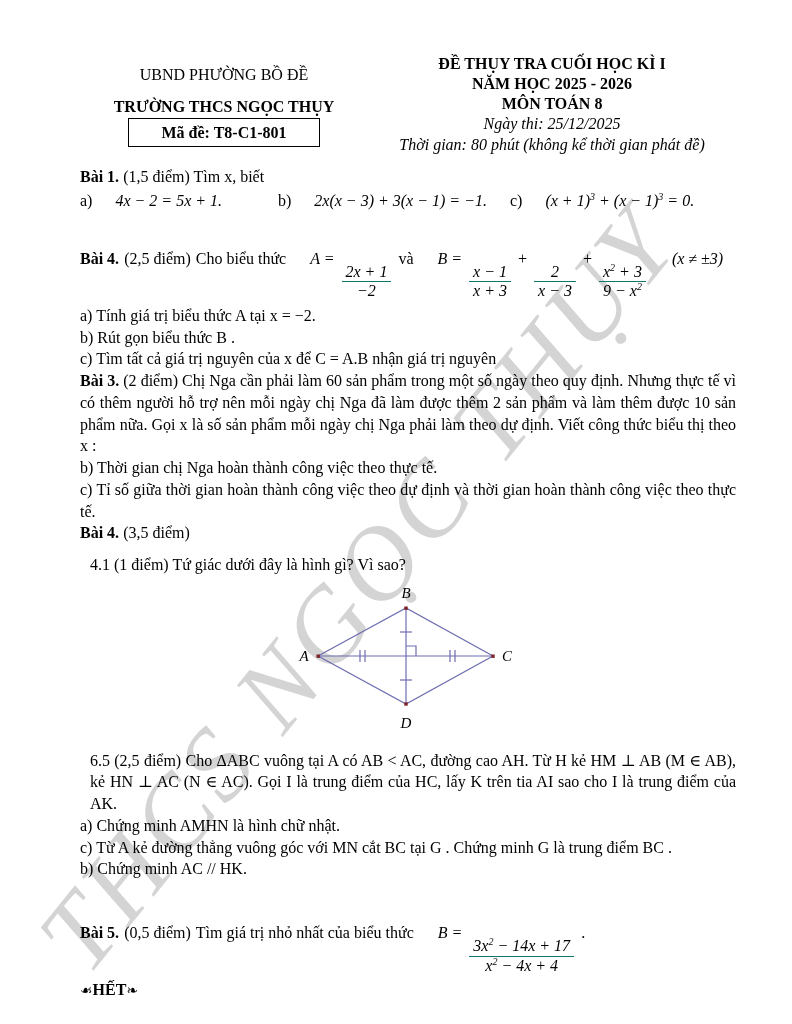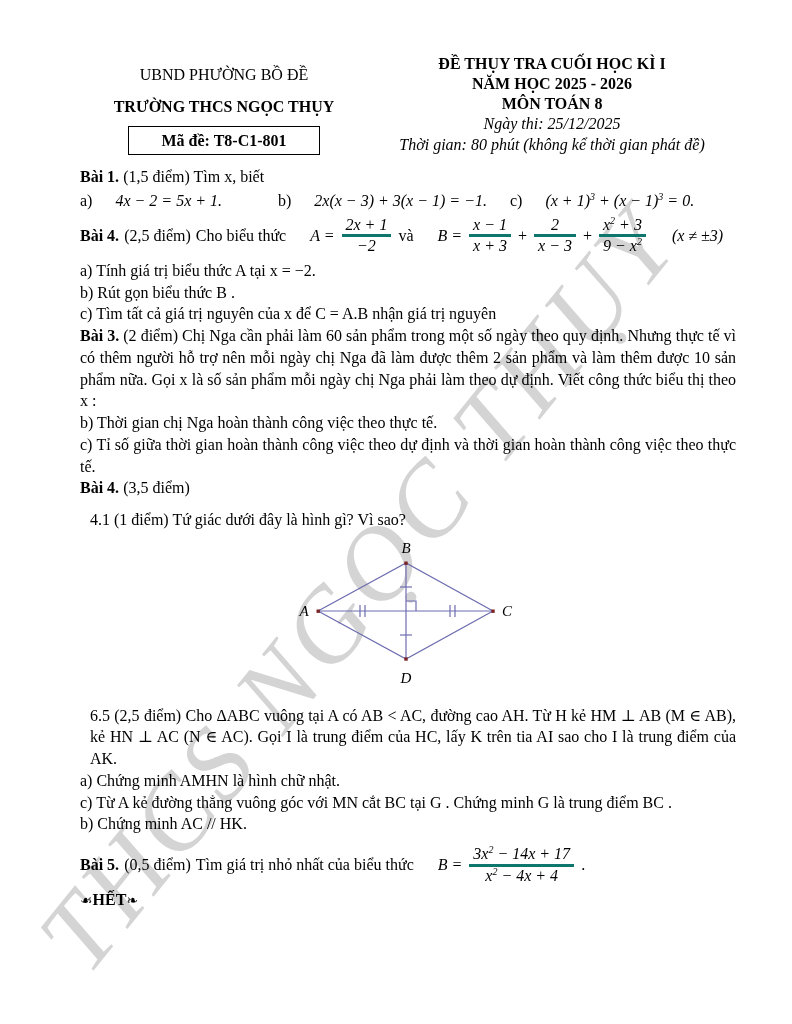--- a/index.html
+++ b/index.html
@@ -13,34 +13,34 @@
     font-size:104px;font-style:italic;letter-spacing:6px;white-space:nowrap;
     color:#d4d4d4;pointer-events:none;
   }
   .content{position:absolute;left:80px;top:54px;width:656px;z-index:1;line-height:1.36;}
   .bold{font-weight:bold;}
   .ital{}
   .m{font-style:italic;margin-left:19px;}
   .header{display:flex;}
   .h-left{width:288px;text-align:center;padding-top:10px;}
   .h-left .l1{margin-bottom:10px;}
-  .code-box{display:inline-block;border:1px solid #000;padding:3px 32px;margin-top:8px;font-weight:bold;}
+  .code-box{display:inline-block;border:1px solid #000;padding:3px 32px;margin-top:0;font-weight:bold;}
   .h-right{flex:1;text-align:center;line-height:1.25;}
   .h-right .bold-line{font-weight:bold;}
   .h-right .ital-line{font-style:italic;line-height:1.3;}
   p,.line{margin:0;}
   .sec{margin-top:6px;}
   .just{text-align:justify;}
   .eqrow{display:flex;margin:3px 0 4px;}
   .eqrow .eq-a{width:198px;}
   .eqrow .eq-b{width:232px;}
   .eqrow .eq-c{flex:1;}
   sup{font-size:10px;line-height:0;}
   .frac{display:inline-block;text-align:center;vertical-align:middle;font-style:italic;line-height:1.15;padding:0 2px;}
-  .frac .num{display:block;border-bottom:3px solid #0f766e;padding:0 4px;}
+  .frac .num{display:block;border-bottom:1px solid #0f766e;padding:0 4px;margin-top:47px;}
   .frac .den{display:block;padding:0 4px;}
   .mathrow{display:flex;align-items:center;margin:4px 0;}
   .mathrow>*{margin-right:5px;}
   .indent{padding-left:10px;}
   .diagram-wrap{margin:8px 0 4px 212px;}
   .dlabel{font-style:italic;font-size:15px;font-family:"Liberation Serif","DejaVu Serif",serif;}
   .footer{text-align:left;font-weight:bold;margin-top:4px;}
   .orn{font-family:"DejaVu Sans",sans-serif;font-weight:bold;font-size:14px;}
   .gap-top{margin-top:10px;}
 </style>

